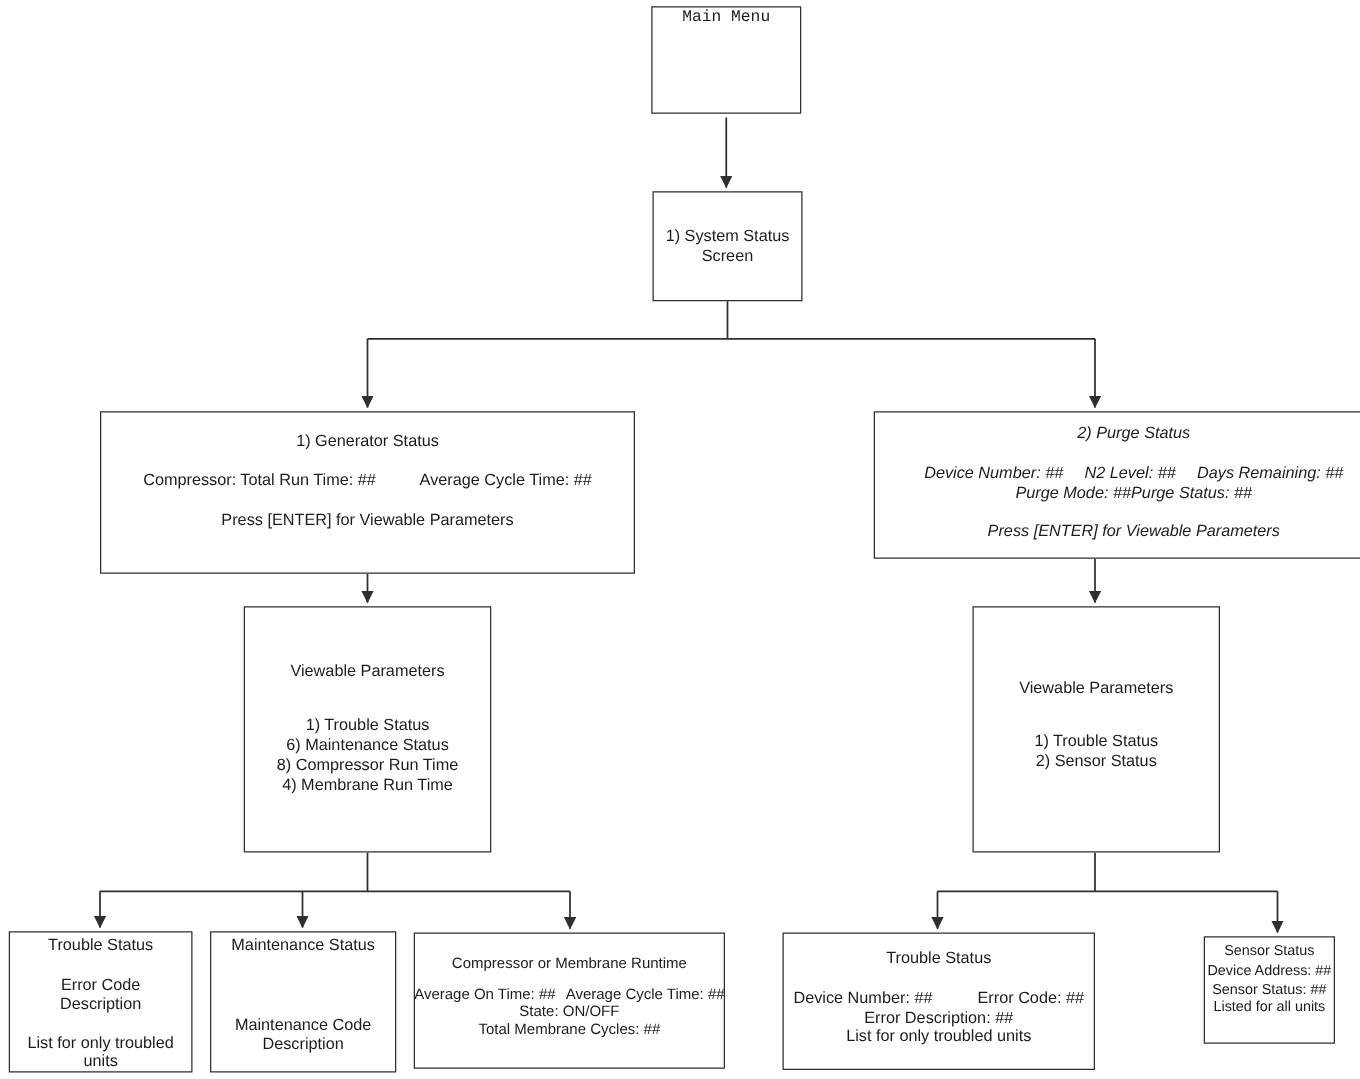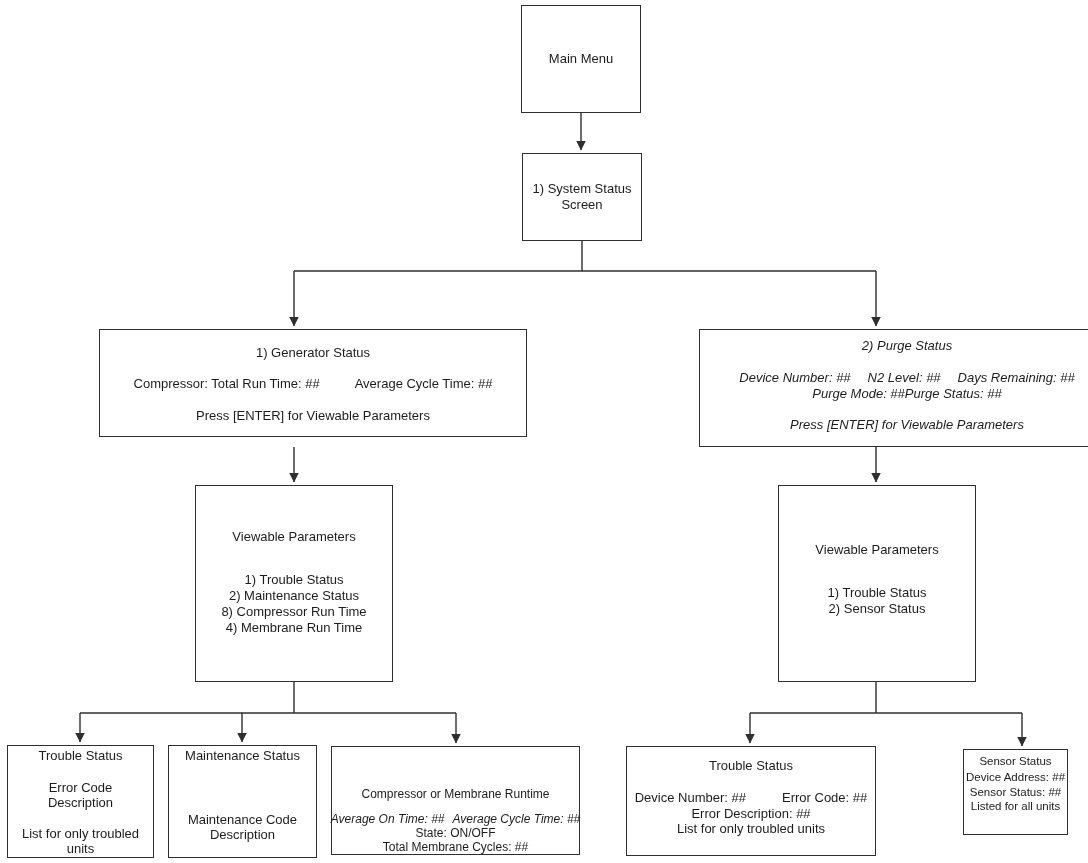--- a/index.html
+++ b/index.html
@@ -24,27 +24,27 @@
     text-align: center;
     font-size: 13px;
     line-height: 16px;
     display: flex;
     flex-direction: column;
     align-items: center;
   }
   .row { display: flex; justify-content: center; white-space: nowrap; }
 
   
-  .n-mainmenu { left: 521px; top: 5px; width: 120px; height: 108px; justify-content: center; }
+  .n-mainmenu { left: 521px; top: 5px; width: 120px; height: 86px; justify-content: flex-start; font-family: Liberation Mono, monospace; }
 
   
   .n-sysstatus { left: 522px; top: 153px; width: 120px; height: 88px; justify-content: center; padding: 0 6px; }
 
   
-  .n-genstatus { left: 80px; top: 329px; width: 428px; height: 108px; padding-top: 15px; margin-left: 19px; }
+  .n-genstatus { left: 80px; top: 329px; width: 428px; height: 130px; padding-top: 15px; }
   .n-genstatus .stats { margin-top: 15px; gap: 35px; justify-content: space-between; }
   .n-genstatus .action { margin-top: 16px; }
 
   
   .n-purgestatus { left: 699px; top: 329px; width: 416px; height: 118px; padding-top: 8px; font-style: italic; }
   .n-purgestatus .row1 { margin-top: 16px; gap: 17px; }
   .n-purgestatus .row2 { }
   .n-purgestatus .action { margin-top: 15px; }
 
   
@@ -55,23 +55,23 @@
 
   
   .n-troubleleft { left: 7px; top: 745px; width: 147px; height: 113px; padding-top: 2px; line-height: 15.5px; }
   .n-troubleleft .grp { margin-top: 16px; }
   .n-troubleleft .note { margin-top: 15px; max-width: 132px; }
 
   .n-maint { left: 168px; top: 745px; width: 149px; height: 113px; padding-top: 2px; line-height: 15.5px; gap: 48px; }
   .n-maint .grp { margin-top: 0; }
   .n-maint .note { margin-top: 15px; max-width: 96px; }
 
-  .n-runtime { left: 331px; top: 746px; width: 249px; height: 109px; padding-top: 16px; font-size: 12px; line-height: 14px; justify-content: flex-end; }
+  .n-runtime { left: 331px; top: 746px; width: 249px; height: 109px; padding-top: 16px; font-size: 12px; line-height: 14px; }
   .n-runtime .title { line-height: 15px; }
-  .n-runtime .stats { margin-top: 10px; gap: 8px; font-style: italic; }
+  .n-runtime .stats { margin-top: 10px; gap: 8px; }
 
   .n-troubleright { left: 626px; top: 746px; width: 250px; height: 110px; padding-top: 11px; line-height: 15.5px; }
   .n-troubleright .title { line-height: 16px; }
   .n-troubleright .rowdev { margin-top: 16px; gap: 36px; }
 
   .n-sensor { left: 963px; top: 749px; width: 105px; height: 86px; padding-top: 4px; font-size: 11.5px; line-height: 14.5px; }
   .n-sensor .title { line-height: 14px; }
   .n-sensor .grp { margin-top: 2px; }
 </style>
 </head>
@@ -134,21 +134,21 @@
       <span>Purge Mode: ##</span>
       <span>Purge Status: ##</span>
     </div>
     <div class="action">Press [ENTER] for Viewable Parameters</div>
   </div>
 
   <div class="node n-vpleft">
     <div class="title">Viewable Parameters</div>
     <div class="vp-items">
       <div>1) Trouble Status</div>
-      <div>2) Maintenance Status</div>
+      <div>6) Maintenance Status</div>
       <div>8) Compressor Run Time</div>
       <div>4) Membrane Run Time</div>
     </div>
   </div>
 
   <div class="node n-vpright">
     <div class="title">Viewable Parameters</div>
     <div class="vp-items">
       <div>1) Trouble Status</div>
       <div>2) Sensor Status</div>

